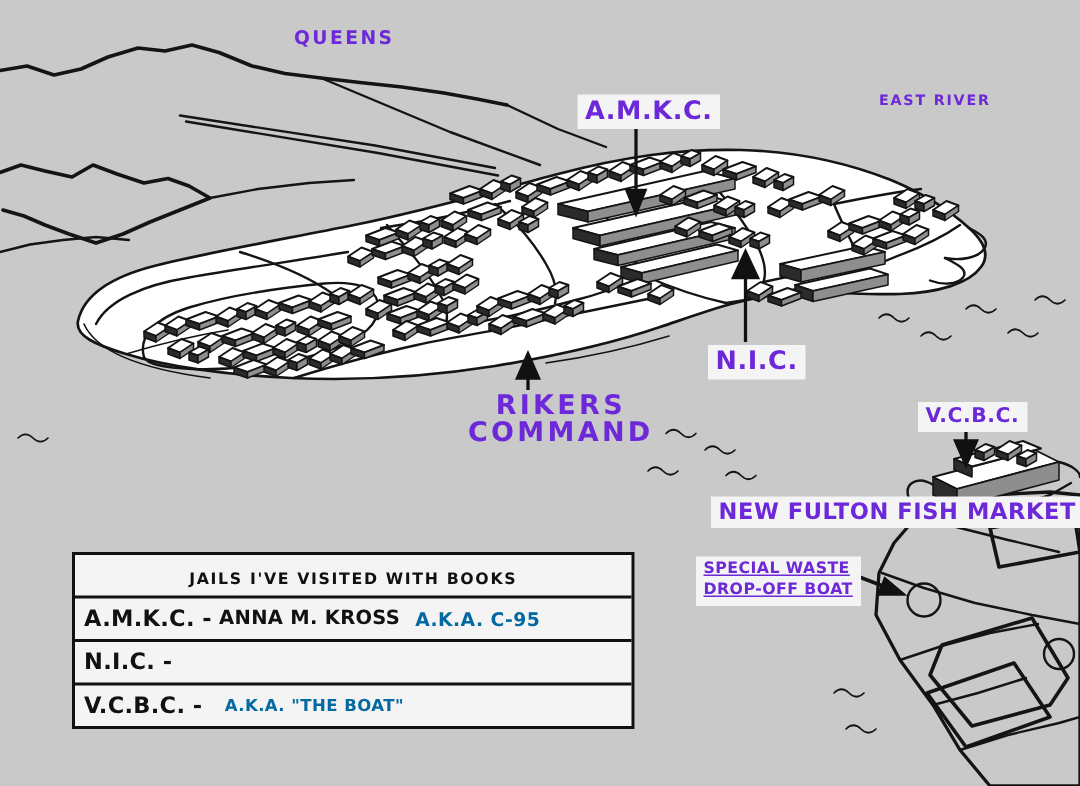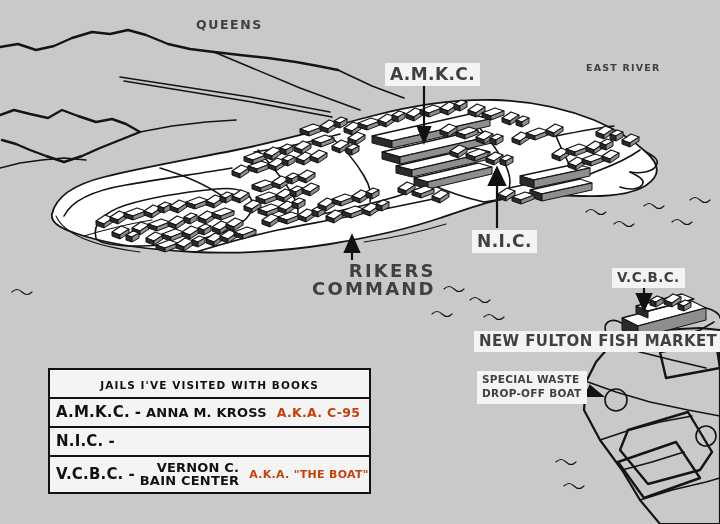--- a/index.html
+++ b/index.html
@@ -18,21 +18,21 @@
   #map-svg {
     position: absolute;
     left: 0; top: 0;
     width: 720px;
     height: 524px;
   }
 
   
   .map-label {
     position: absolute;
-    color: #404040;
+    color: #6d28d9;
     font-weight: bold;
     white-space: nowrap;
     letter-spacing: 0.5px;
     line-height: 1.08;
   }
   .boxed {
     background: #f4f4f4;
     padding: 2px 5px 3px 5px;
   }
   .plain {
@@ -56,48 +56,49 @@
   }
   #label-nic {
     left: 472px; top: 230px;
     font-size: 17px;
     letter-spacing: 0.4px;
   }
   #label-rikers {
     left: 312px; top: 262px;
     font-size: 18px;
     letter-spacing: 2.2px;
-    text-align: right;
+    text-align: center;
     line-height: 1.0;
   }
   #label-rikers .ln { display: block; }
   #label-vcbc {
     left: 612px; top: 268px;
     font-size: 13.5px;
     letter-spacing: 0.4px;
   }
   #label-fishmarket {
     left: 474px; top: 331px;
     font-size: 15px;
     letter-spacing: 0.4px;
   }
   #label-specialwaste {
-    left: 477px; top: 371px;
+    left: 464px; top: 371px;
     font-size: 10.5px;
     letter-spacing: 0.3px;
     line-height: 1.32;
+    text-decoration: underline;
   }
   #label-specialwaste .ln { display: block; }
 
   
   #legend {
     position: absolute;
     left: 48px;
     top: 368px;
-    width: 323px;
+    width: 375px;
     background: #f4f4f4;
     border: 2.5px solid #111;
     box-sizing: border-box;
   }
   .legend-title-row {
     border-bottom: 2.5px solid #111;
     text-align: center;
     padding: 4px 0 4px 0;
   }
   .legend-title {
@@ -135,21 +136,21 @@
     color: #111;
     letter-spacing: 0.2px;
     text-align: right;
     line-height: 1.0;
     flex: 0 0 auto;
   }
   .full .ln { display: block; }
   .aka {
     font-size: 12.5px;
     font-weight: bold;
-    color: #c2410c;
+    color: #0369a1;
     letter-spacing: 0.3px;
     margin-left: 10px;
     flex: 0 0 auto;
   }
   .aka-small { font-size: 11px; }
 </style>
 </head>
 <body>
 
 <div id="map-root">
@@ -494,21 +495,17 @@
     </div>
 
     <div class="legend-row">
       <span class="abbr">N.I.C.</span>
       <span class="dash">-</span>
     </div>
 
     <div class="legend-row last">
       <span class="abbr">V.C.B.C.</span>
       <span class="dash">-</span>
-      <span class="full">
-        <span class="ln">VERNON C.</span>
-        <span class="ln">BAIN CENTER</span>
-      </span>
       <span class="aka aka-small">A.K.A. "THE BOAT"</span>
     </div>
   </div>
 
 </div>
 
 </body></html>

